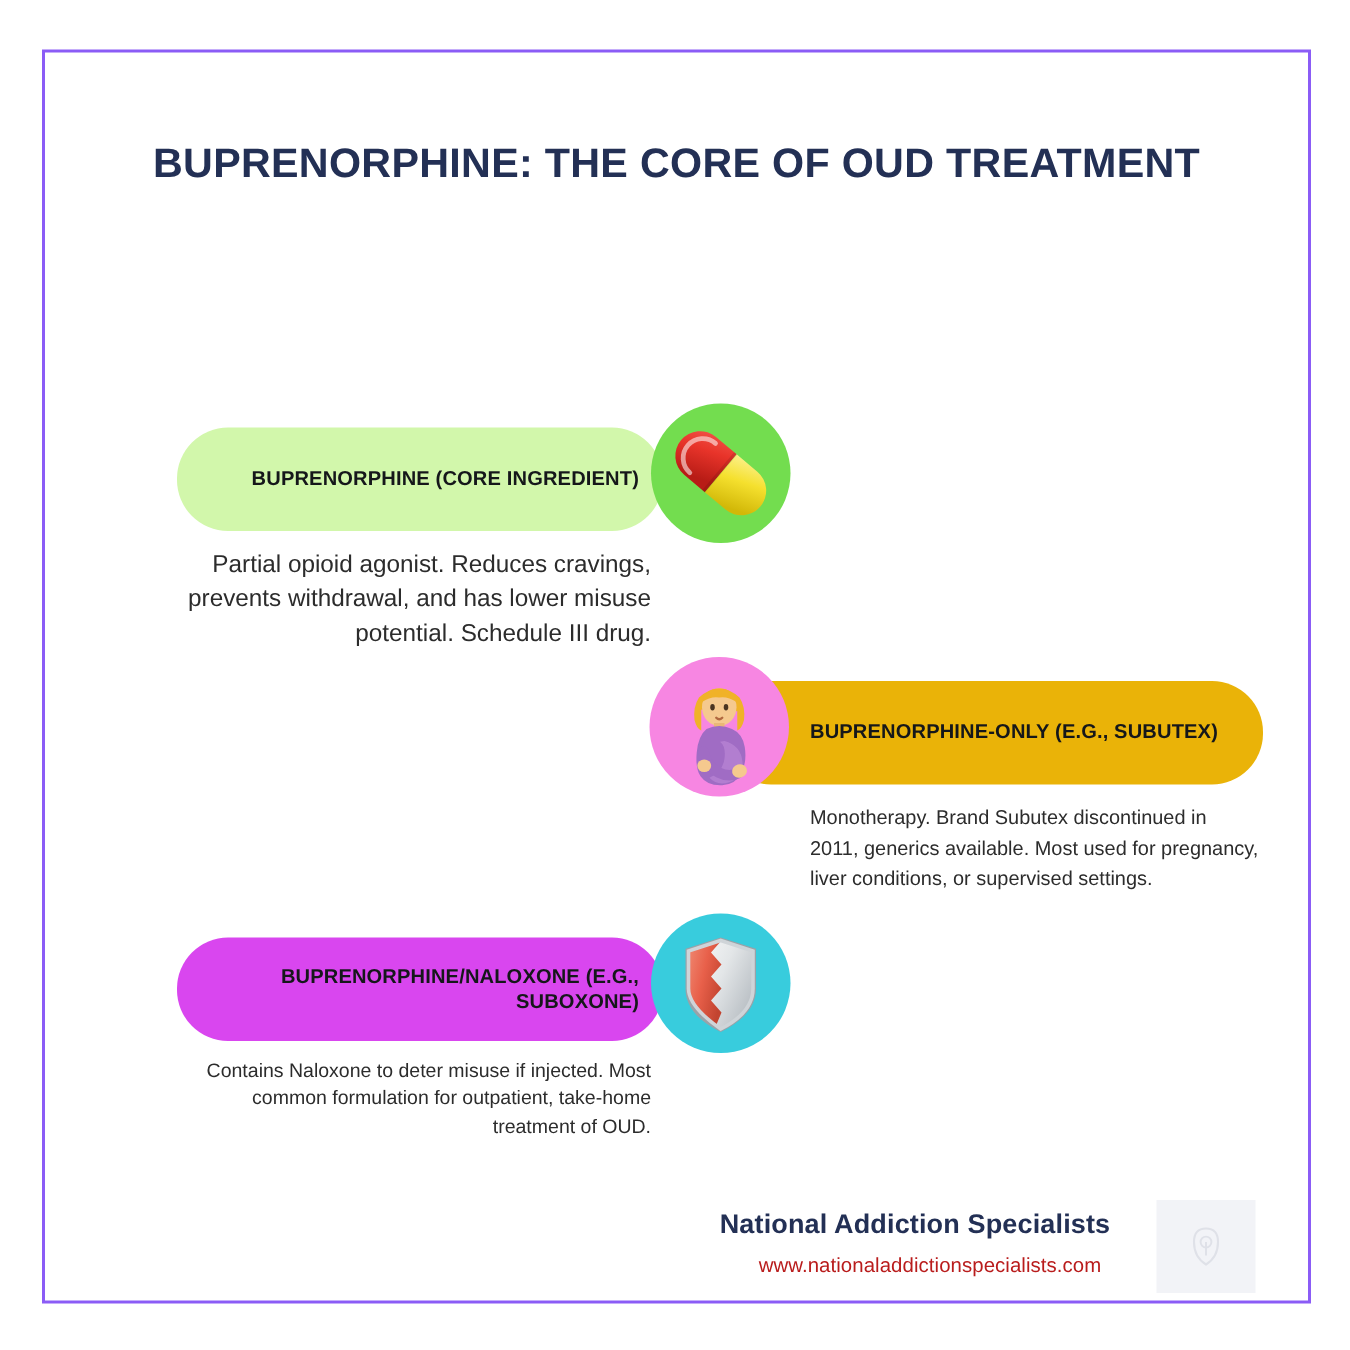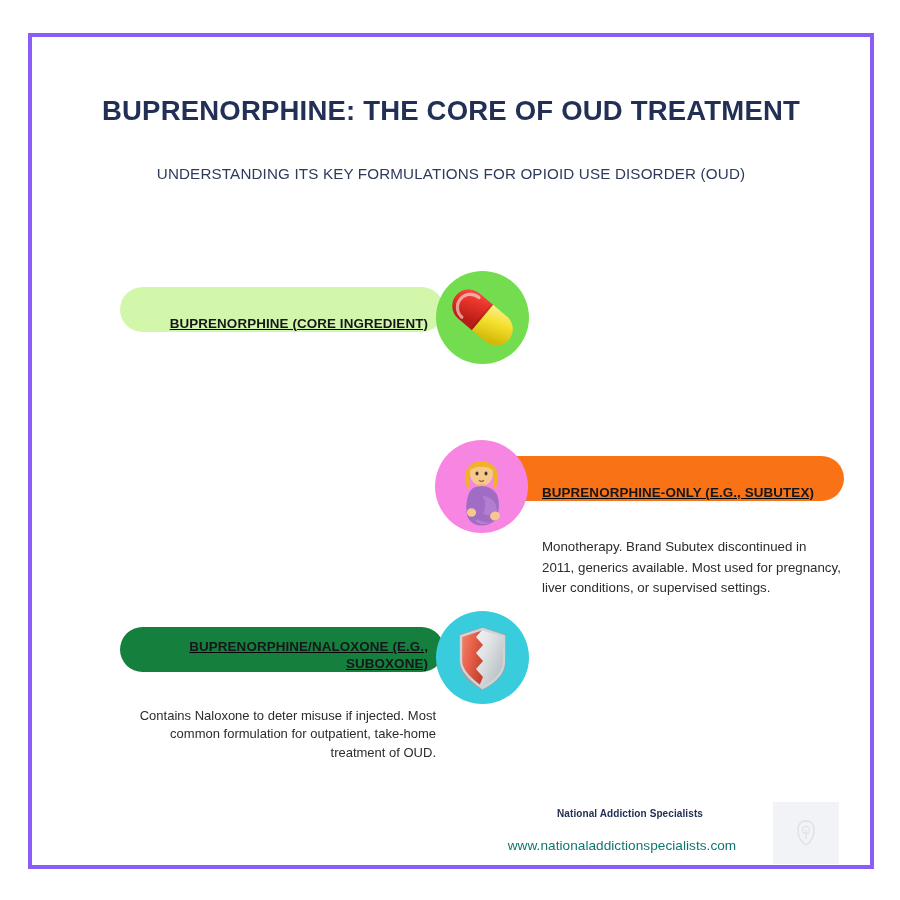--- a/index.html
+++ b/index.html
@@ -11,21 +11,21 @@
   }
   #canvas {
     position: relative;
     width: 900px; height: 900px;
     background: #ffffff;
   }
   #frame {
     position: absolute;
     left: 28px; top: 33px;
     width: 846px; height: 836px;
-    border: 4px solid #8b5cf6;
+    border: 2px solid #8b5cf6;
     background: #ffffff;
   }
 
   
   #title {
     position: absolute;
     left: 0; top: 58px; width: 100%;
     text-align: center;
     font-size: 27.5px;
     font-weight: bold;
@@ -38,25 +38,24 @@
     text-align: center;
     font-size: 15.2px;
     font-weight: 400;
     letter-spacing: 0.15px;
     color: #2d3a5c;
   }
 
   
   .pill-bar {
     position: absolute;
-    height: 45px;
+    height: 69px;
     border-radius: 34px;
     display: flex;
-    align-items: flex-end;
-    text-decoration: underline;
+    align-items: center;
   }
   .pill-label {
     font-size: 13.4px;
     font-weight: bold;
     line-height: 1.22;
     color: #15171a;
     letter-spacing: 0.1px;
   }
   .icon-circle {
     position: absolute;
@@ -92,89 +91,88 @@
   }
 
   
   #circle-2 {
     left: 403px; top: 403px;
     background: #f786e2;
     z-index: 3;
   }
   #bar-2 {
     left: 450px; top: 419px; width: 362px;
-    background: #f97316;
+    background: #eab308;
     justify-content: flex-start;
     padding-left: 60px;
     z-index: 2;
   }
   #bar-2 .pill-label { text-align: left; }
   #text-2 {
     left: 510px; top: 500px; width: 300px;
     text-align: left;
     font-size: 13.3px;
     line-height: 1.55;
   }
 
   
   #bar-3 {
     left: 88px; top: 590px; width: 324px;
-    background: #15803d;
+    background: #d946ef;
     justify-content: flex-end;
     padding-right: 16px;
   }
   #bar-3 .pill-label { text-align: right; }
   #circle-3 {
     left: 404px; top: 574px;
     background: #38ccdd;
   }
   #text-3 {
     left: 86px; top: 670px; width: 318px;
     text-align: right;
     font-size: 13px;
     line-height: 1.42;
   }
 
   
   #footer-org {
     position: absolute;
-    left: 438px; top: 771px; width: 320px;
-    text-align: center;
-    font-size: 10px;
+    left: 420px; top: 771px; width: 320px;
+    text-align: center;
+    font-size: 18px;
     font-weight: bold;
     color: #233055;
     letter-spacing: 0.1px;
   }
   #footer-url {
     position: absolute;
     left: 430px; top: 801px; width: 320px;
     text-align: center;
     font-size: 13.6px;
     font-weight: 400;
-    color: #0f766e;
+    color: #b91c1c;
     letter-spacing: 0.05px;
   }
   #footer-logo {
     position: absolute;
     left: 741px; top: 765px;
     width: 66px; height: 62px;
     background: #f2f3f7;
     display: flex;
     align-items: center;
     justify-content: center;
   }
 </style>
 </head>
 <body>
 
 <div id="canvas">
   <div id="frame">
 
     <div id="title">BUPRENORPHINE: THE CORE OF OUD TREATMENT</div>
-    <div id="subtitle">UNDERSTANDING ITS KEY FORMULATIONS FOR OPIOID USE DISORDER (OUD)</div>
 
     <div class="pill-bar" id="bar-1">
       <span class="pill-label">BUPRENORPHINE (CORE INGREDIENT)</span>
     </div>
     <div class="icon-circle" id="circle-1">
       <svg width="93" height="93" viewBox="0 0 93 93">
         <defs>
           <linearGradient id="capRed" x1="0" y1="0" x2="0.4" y2="1">
             <stop offset="0%" stop-color="#f4594d"></stop>
             <stop offset="45%" stop-color="#e8342a"></stop>
@@ -187,20 +185,21 @@
           </linearGradient>
         </defs>
         <g transform="rotate(40 46.5 46.5)">
           <path d="M28.5 30 h18 v33 h-18 a16.5 16.5 0 0 1 0 -33 z" fill="url(#capRed)"></path>
           <path d="M46.5 30 h18 a16.5 16.5 0 0 1 0 33 h-18 z" fill="url(#capYel)"></path>
           <path d="M31 33.5 a13 13 0 0 0 -0.5 26" stroke="#ffffff" stroke-opacity="0.55" stroke-width="3.2" fill="none" stroke-linecap="round"></path>
           <rect x="44.3" y="30" width="2.6" height="33" fill="#000000" opacity="0.10"></rect>
         </g>
       </svg>
     </div>
+    <div class="body-text" id="text-1">Partial opioid agonist. Reduces cravings, prevents withdrawal, and has lower misuse potential. Schedule III drug.</div>
 
     <div class="pill-bar" id="bar-2">
       <span class="pill-label">BUPRENORPHINE-ONLY (E.G., SUBUTEX)</span>
     </div>
     <div class="icon-circle" id="circle-2">
       <svg width="93" height="93" viewBox="0 0 93 93">
 
         <path d="M33 27 q13.5 -12 27 0 q4 6 3 15 q-1.5 6 -4.5 7 l0 -13 q-12 4 -24 -1 l0 14 q-3 -1 -4.5 -7 q-1 -9 3 -15 z" fill="#f0b228"></path>
 
         <ellipse cx="46.5" cy="33.5" rx="11.5" ry="12.5" fill="#f5c98e"></ellipse>

